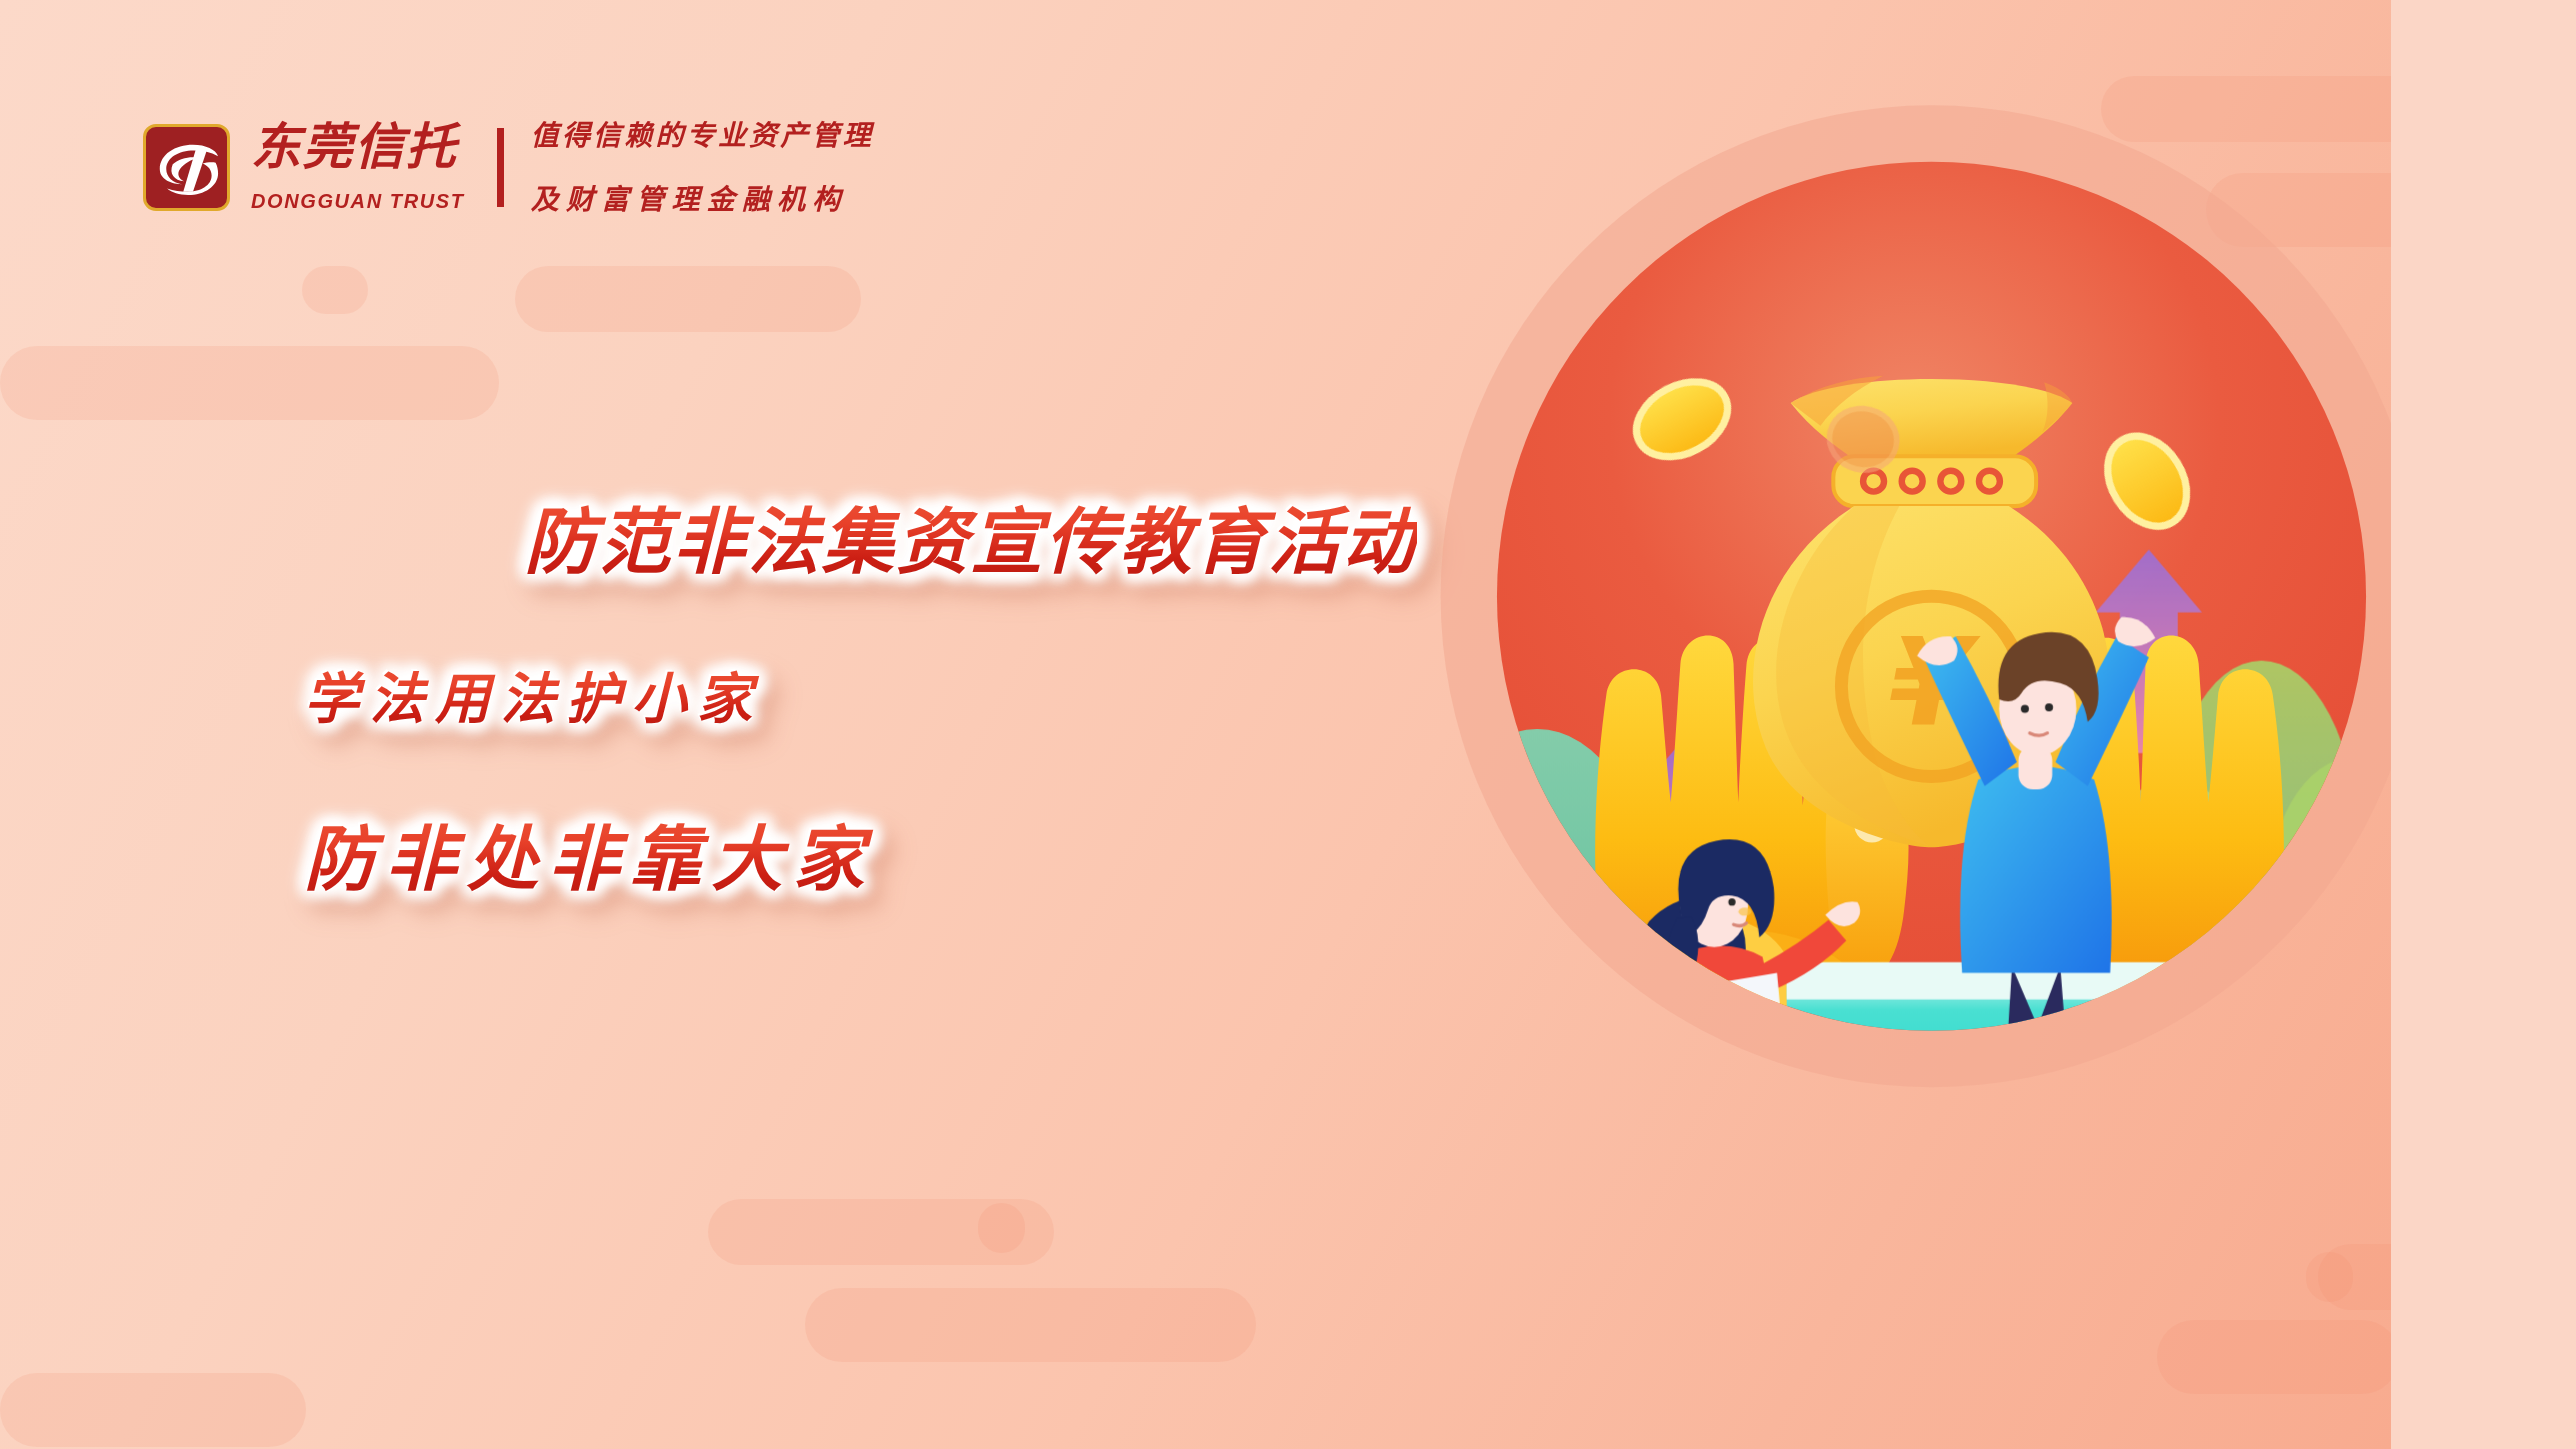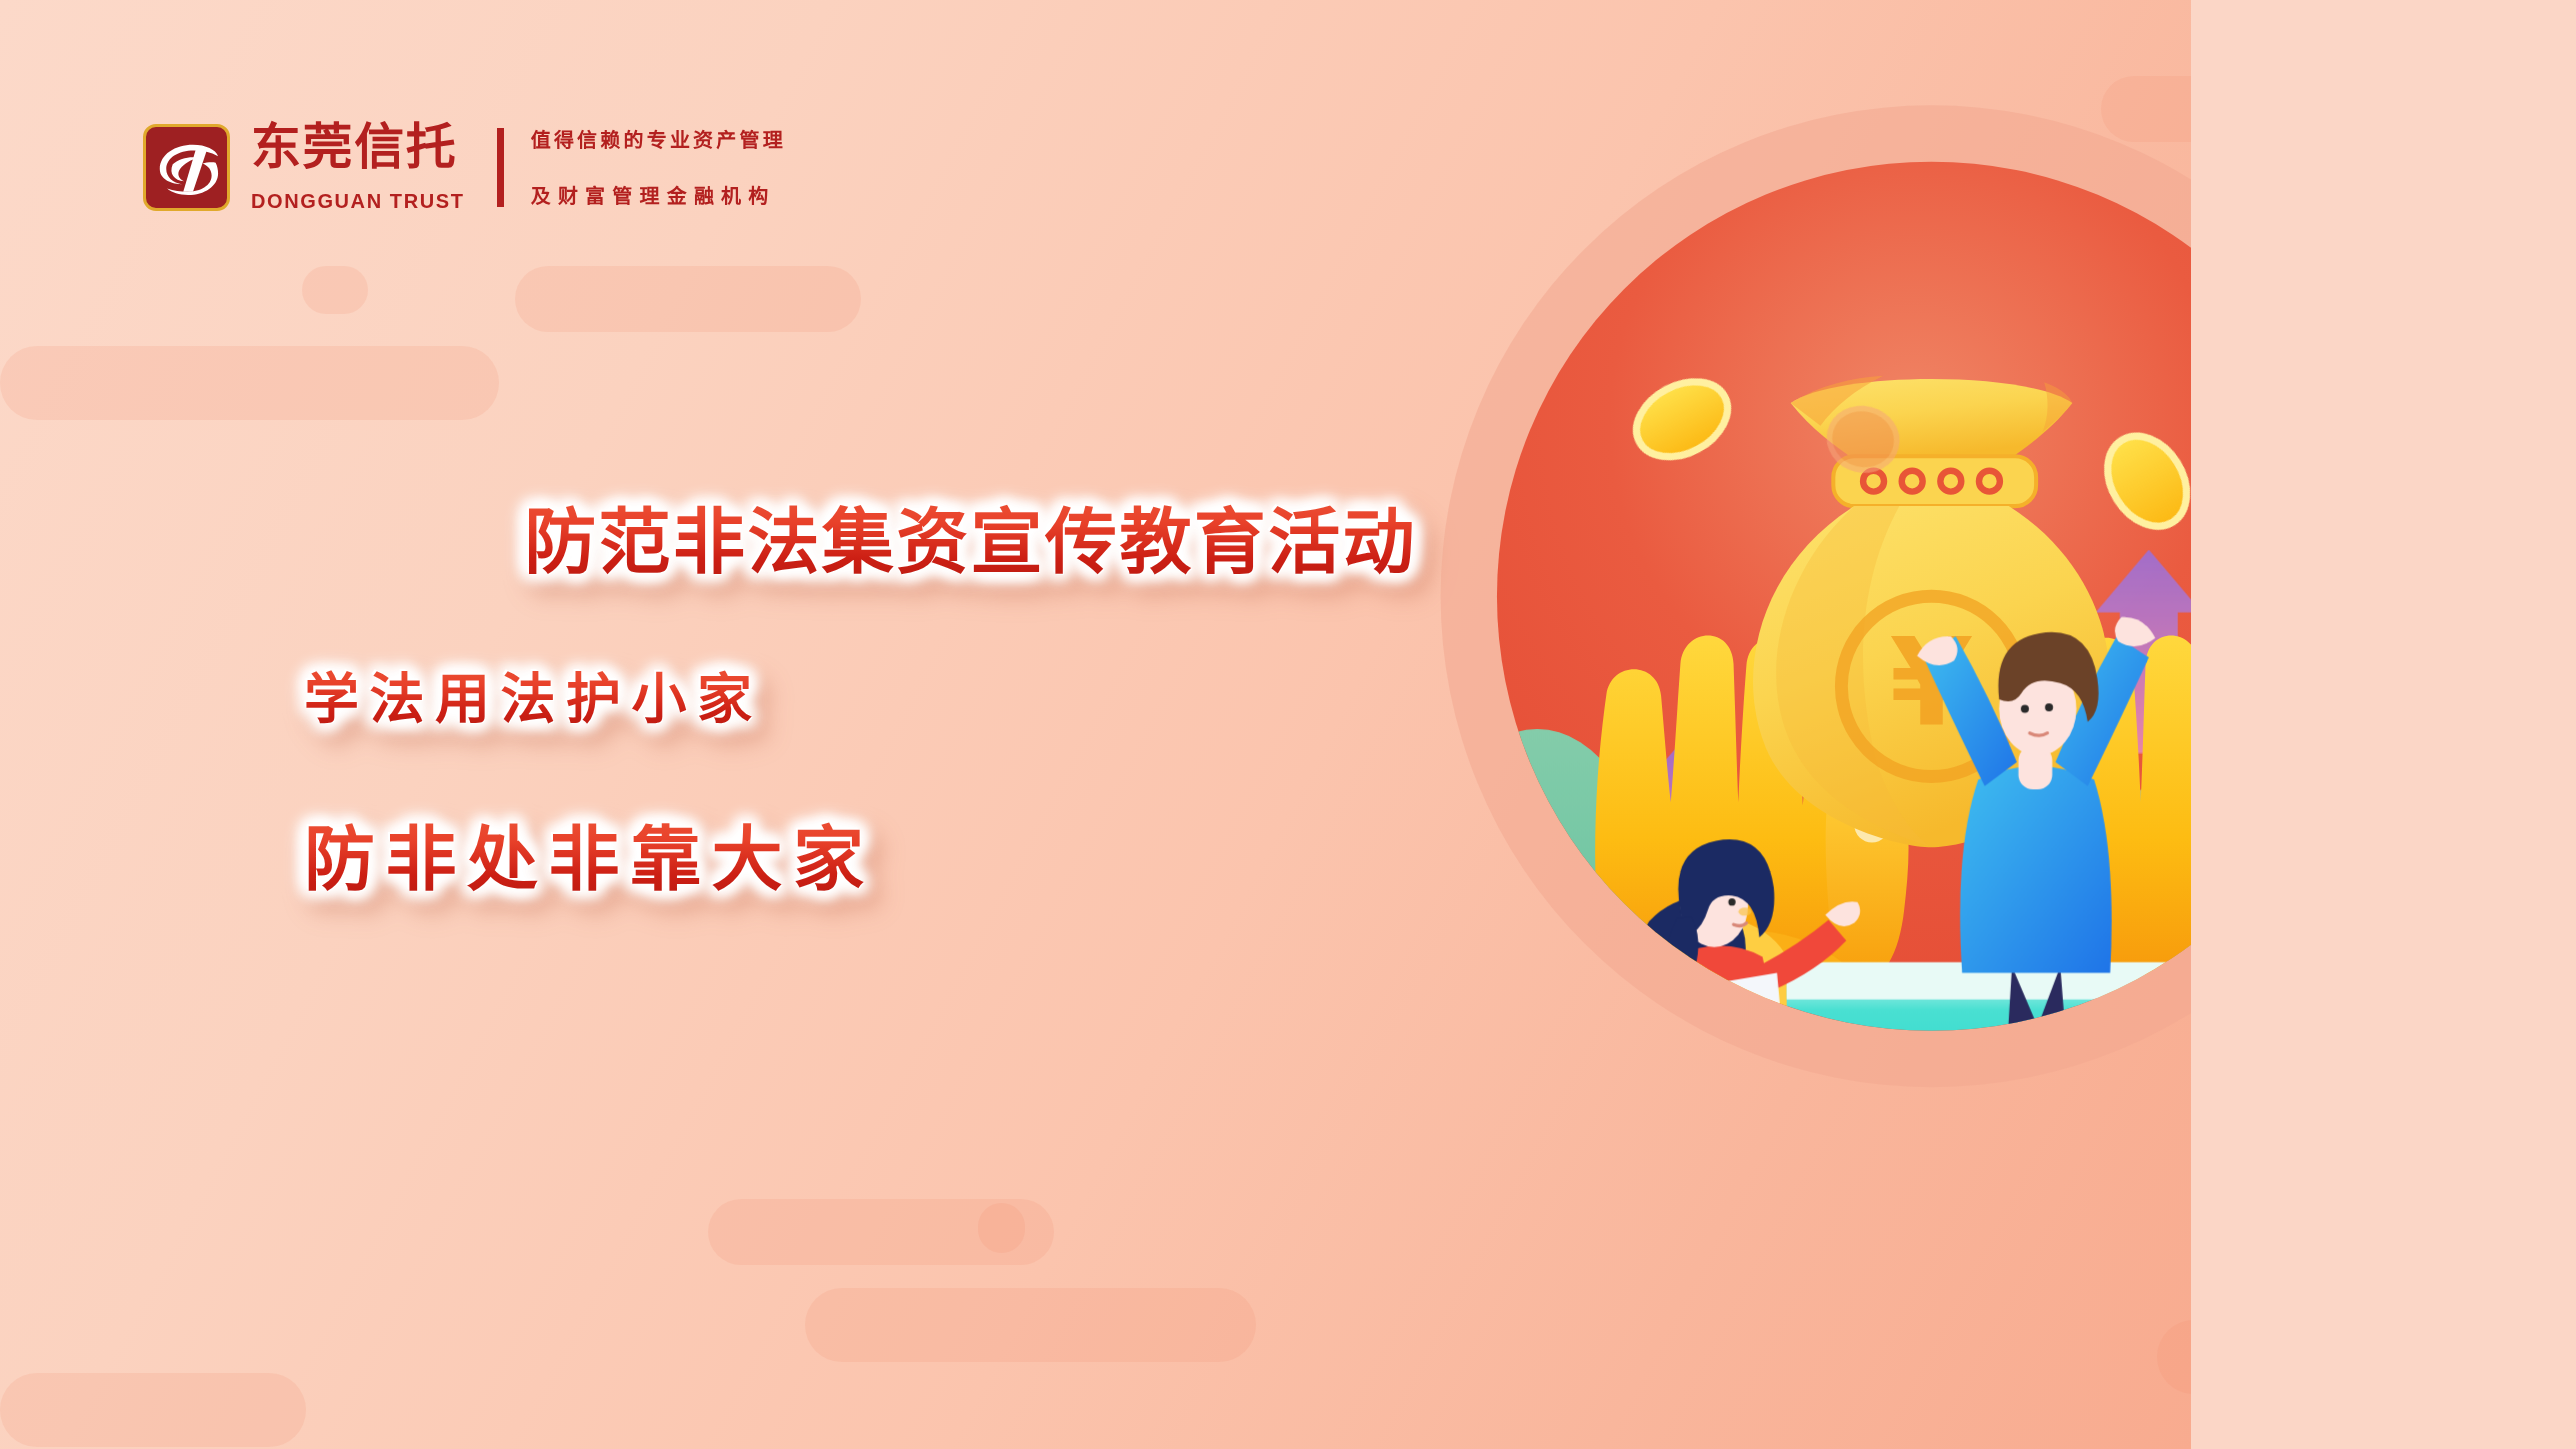--- a/index.html
+++ b/index.html
@@ -3,22 +3,23 @@
 <meta charset="utf-8">
 <title>防范非法集资宣传教育活动</title>
 <style>
   html,body{margin:0;padding:0;}
   body{
     width:2576px;height:1449px;overflow:hidden;
     font-family:"Liberation Sans","DejaVu Sans",sans-serif;
     background:#fbd6c6;
   }
   #poster{
-    position:relative;width:2191px;height:1449px;overflow:hidden;
+    position:relative;width:2391px;height:1449px;overflow:hidden;
     background:linear-gradient(118deg,#fcd9c9 0%,#fbd2bf 28%,#fbc4ad 58%,#f9b69c 80%,#f8ab8f 100%);
+    font-style:italic;
   }
 
   
   .pill{position:absolute;background:rgba(240,135,105,0.16);border-radius:804px;pointer-events:none;}
   .dot{position:absolute;background:rgba(240,135,105,0.16);border-radius:804px;pointer-events:none;}
 
   
   #logo-block{position:absolute;left:143px;top:119px;display:flex;align-items:center;height:97px;}
   #logo-mark{
     position:relative;width:87px;height:87px;border-radius:13px;
@@ -31,21 +32,21 @@
     letter-spacing:1.6px;font-family:"DejaVu Sans","Liberation Sans",sans-serif;
     white-space:nowrap;
   }
   #logo-en{
     font-size:20px;font-weight:bold;color:#b3201f;letter-spacing:1.6px;
     margin-top:17px;white-space:nowrap;
   }
   #logo-divider{width:7.2px;height:79px;background:#b3201f;margin:0 27px 0 32px;flex:0 0 auto;}
   #tagline{display:flex;flex-direction:column;justify-content:center;height:87px;}
   .tag-line{
-    font-size:20px;font-weight:bold;color:#b3201f;letter-spacing:3.2px;
+    font-size:28px;font-weight:bold;color:#b3201f;letter-spacing:3.2px;
     line-height:1.0;white-space:nowrap;
     font-family:"DejaVu Sans","Liberation Sans",sans-serif;
   }
   .tag-line.l2{margin-top:36px;letter-spacing:7.2px;}
 
   
   #headline{position:absolute;left:0;top:483px;width:1417px;}
   .hl{
     font-weight:bold;color:#c62318;
     font-family:"DejaVu Sans","Liberation Sans",sans-serif;

